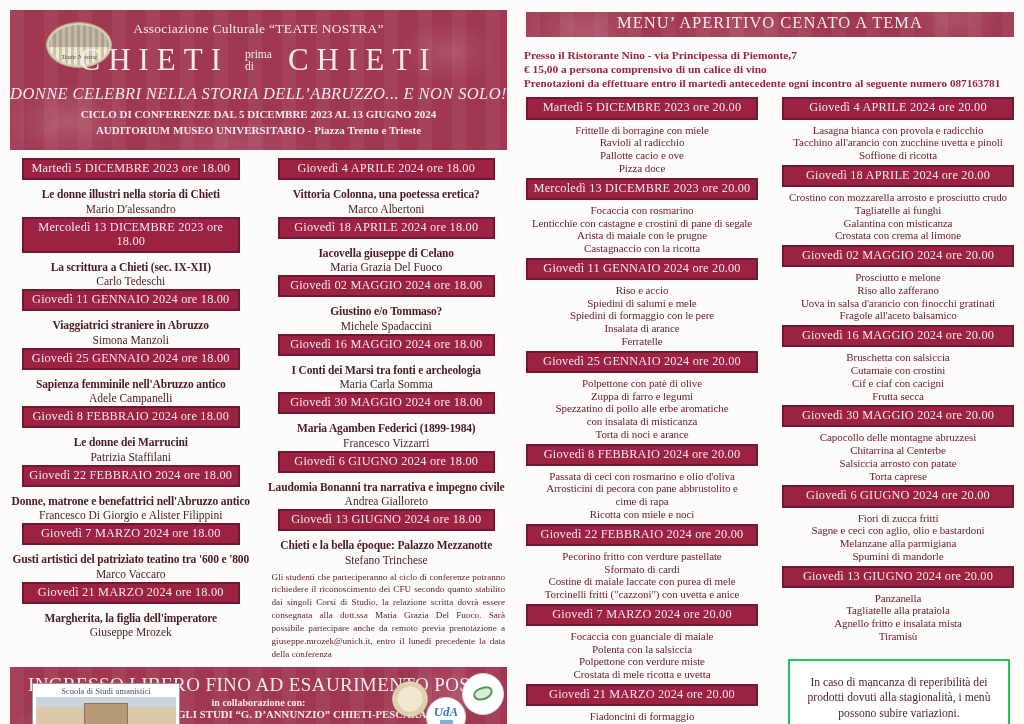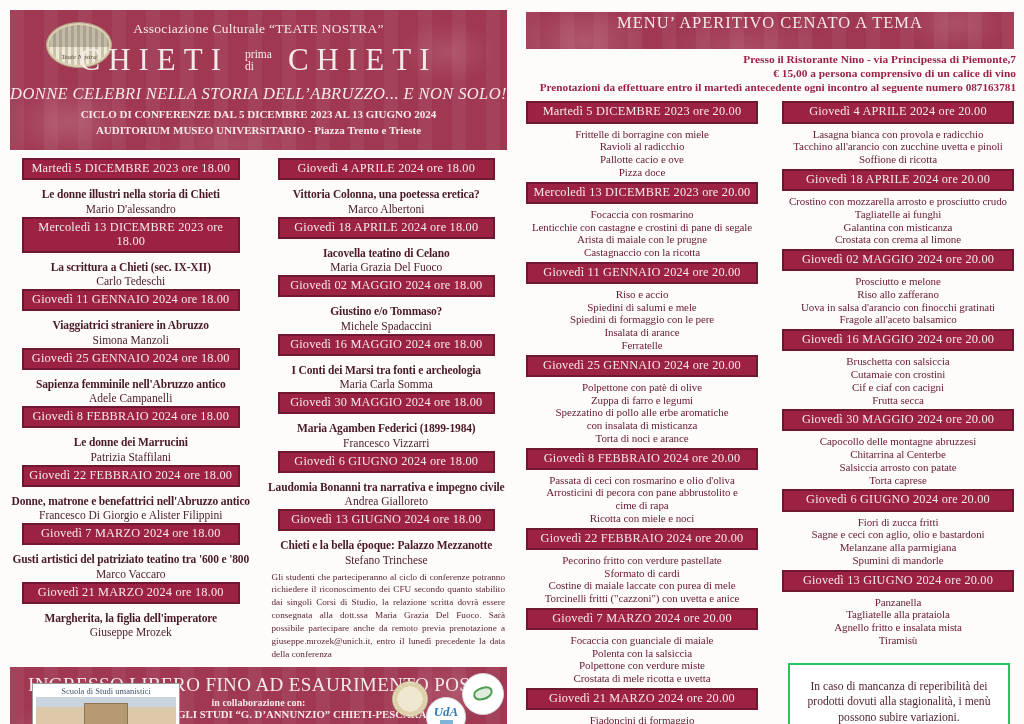--- a/index.html
+++ b/index.html
@@ -72,23 +72,23 @@
     background: radial-gradient(circle, #efe7cf 52%, #ddd0ab 53% 68%, #efe7cf 69%); }
   .uda-circ { left:416px; top:30px; width:40px; height:40px; border:1px solid #d8d8d8;
     display:flex; flex-direction:column; align-items:center; justify-content:center; }
   .uda-text { color:#2e7cb5; font-weight:700; font-style:italic; font-size:13px; line-height:1; }
   .uda-block { width:13px; height:9px; background:#7db3d8; margin-top:2px; }
   .third-circ { left:452px; top:6px; width:42px; height:42px; border:1px solid #d8d8d8; }
   .squiggle { width:20px; height:13px; border:2px solid #4f9b51; border-radius:55% 45% 60% 50%;
     transform:rotate(-14deg); margin:13px auto 0; background:rgba(125,180,125,.25); }
 
   
-  .menu-title-bar { height:37px; line-height:22px; font-size:16.5px; letter-spacing:1px;
+  .menu-title-bar { height:25px; line-height:22px; font-size:16.5px; letter-spacing:1px;
     font-weight:500; margin:2px 2px 0; }
-  .menu-info { text-align:right; color:#9c2244; margin-top:4px; line-height:1.22; }
+  .menu-info { text-align:left; color:#9c2244; margin-top:12px; line-height:1.22; }
   .info1, .info2 { font-size:11.4px; font-weight:700; }
   .info3 { font-size:11.2px; font-weight:700; }
 
   .menu-cols { display:flex; gap:20px; margin-top:7px; }
   .menu-col { flex:1; min-width:0; }
   .menu-block { text-align:center; }
   .menu-date { margin:0 2px 4px; }
   .menu-items { margin-bottom:3px; }
   .menu-line { font-size:11px; font-weight:500; color:#6d2033; line-height:1.16; letter-spacing:-.1px; }
 
@@ -165,21 +165,21 @@
       </div>
     <div class="events-col">
       <div>
           <div class="event">
     <div class="date-bar">Giovedì 4 APRILE 2024 ore 18.00</div>
     <div class="event-title">Vittoria Colonna, una poetessa eretica?</div>
     <div class="event-speaker">Marco Albertoni</div>
   </div>
           <div class="event">
     <div class="date-bar">Giovedì 18 APRILE 2024 ore 18.00</div>
-    <div class="event-title">Iacovella teatino di Celano</div>
+    <div class="event-title">Iacovella giuseppe di Celano</div>
     <div class="event-speaker">Maria Grazia Del Fuoco</div>
   </div>
           <div class="event">
     <div class="date-bar">Giovedì 02 MAGGIO 2024 ore 18.00</div>
     <div class="event-title">Giustino e/o Tommaso?</div>
     <div class="event-speaker">Michele Spadaccini</div>
   </div>
           <div class="event">
     <div class="date-bar">Giovedì 16 MAGGIO 2024 ore 18.00</div>
     <div class="event-title">I Conti dei Marsi tra fonti e archeologia</div>

